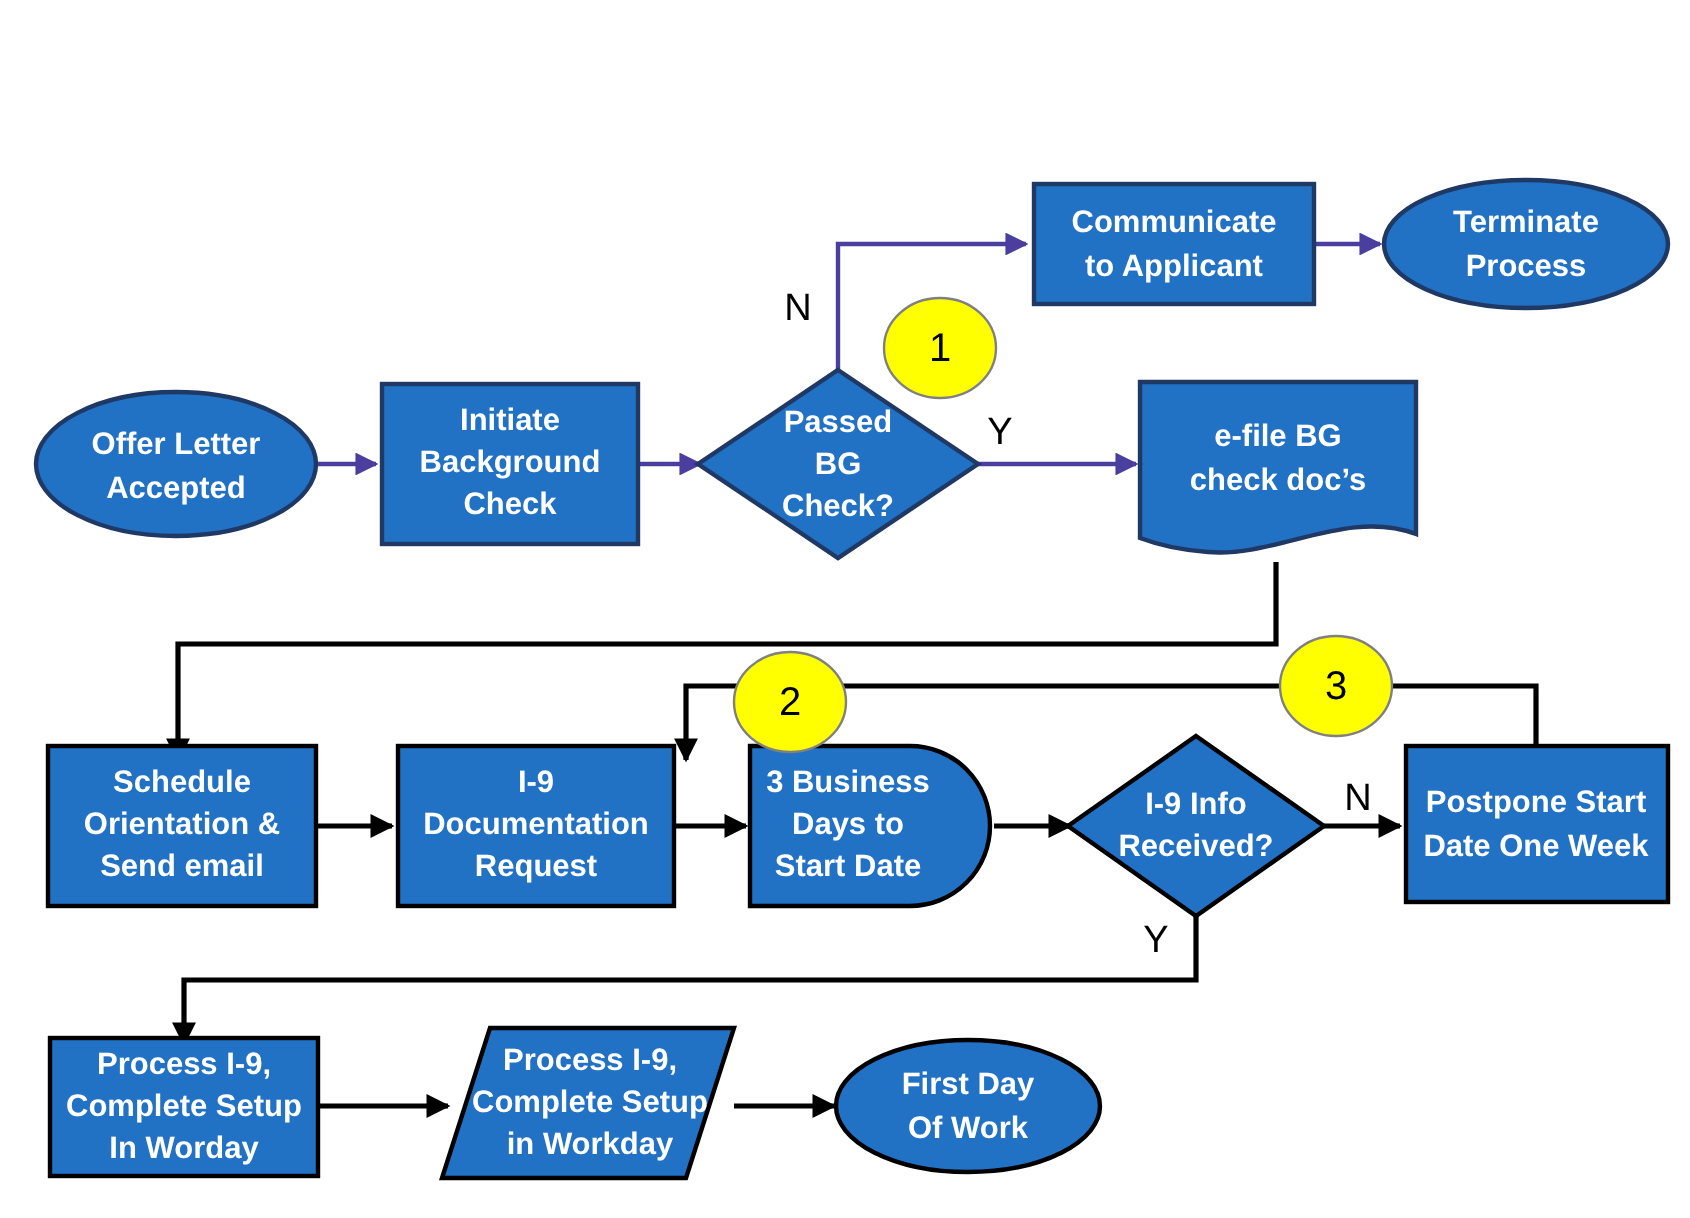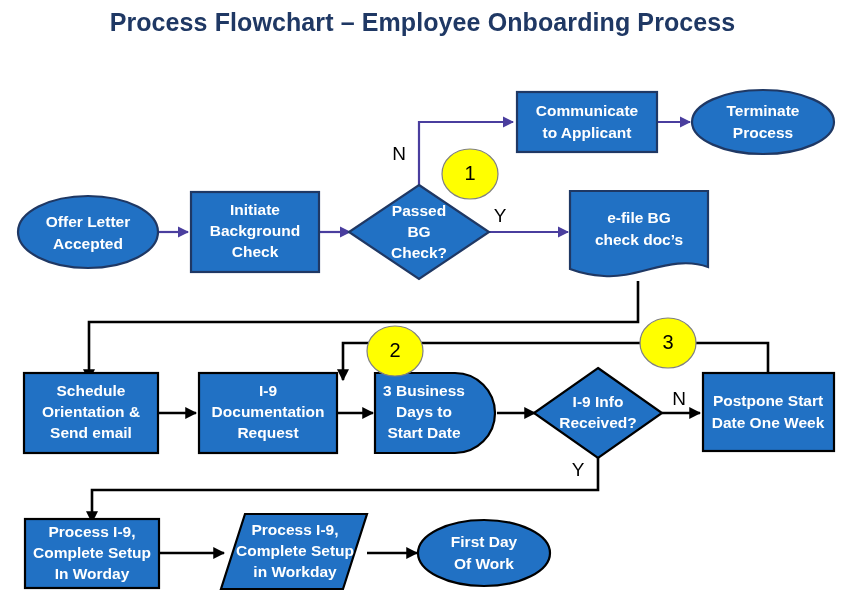--- a/index.html
+++ b/index.html
@@ -90,21 +90,20 @@
     stroke: #000000;
     stroke-width: 2.6;
     fill: none;
   }
 </style>
 </head>
 <body>
 
 <div id="chart-root">
 
-  <div class="page-title">Process Flowchart – Employee Onboarding Process</div>
 
   <svg class="flow-canvas" viewBox="0 0 845 609" xmlns="http://www.w3.org/2000/svg">
     <defs>
       <marker id="arrow-purple" viewBox="0 0 10 10" refX="9" refY="5" markerWidth="5.2" markerHeight="5.2" orient="auto-start-reverse">
         <path d="M 0 0 L 10 5 L 0 10 z" fill="#4A3E9E"></path>
       </marker>
       <marker id="arrow-black" viewBox="0 0 10 10" refX="9" refY="5" markerWidth="4.6" markerHeight="4.6" orient="auto-start-reverse">
         <path d="M 0 0 L 10 5 L 0 10 z" fill="#000000"></path>
       </marker>
     </defs>

